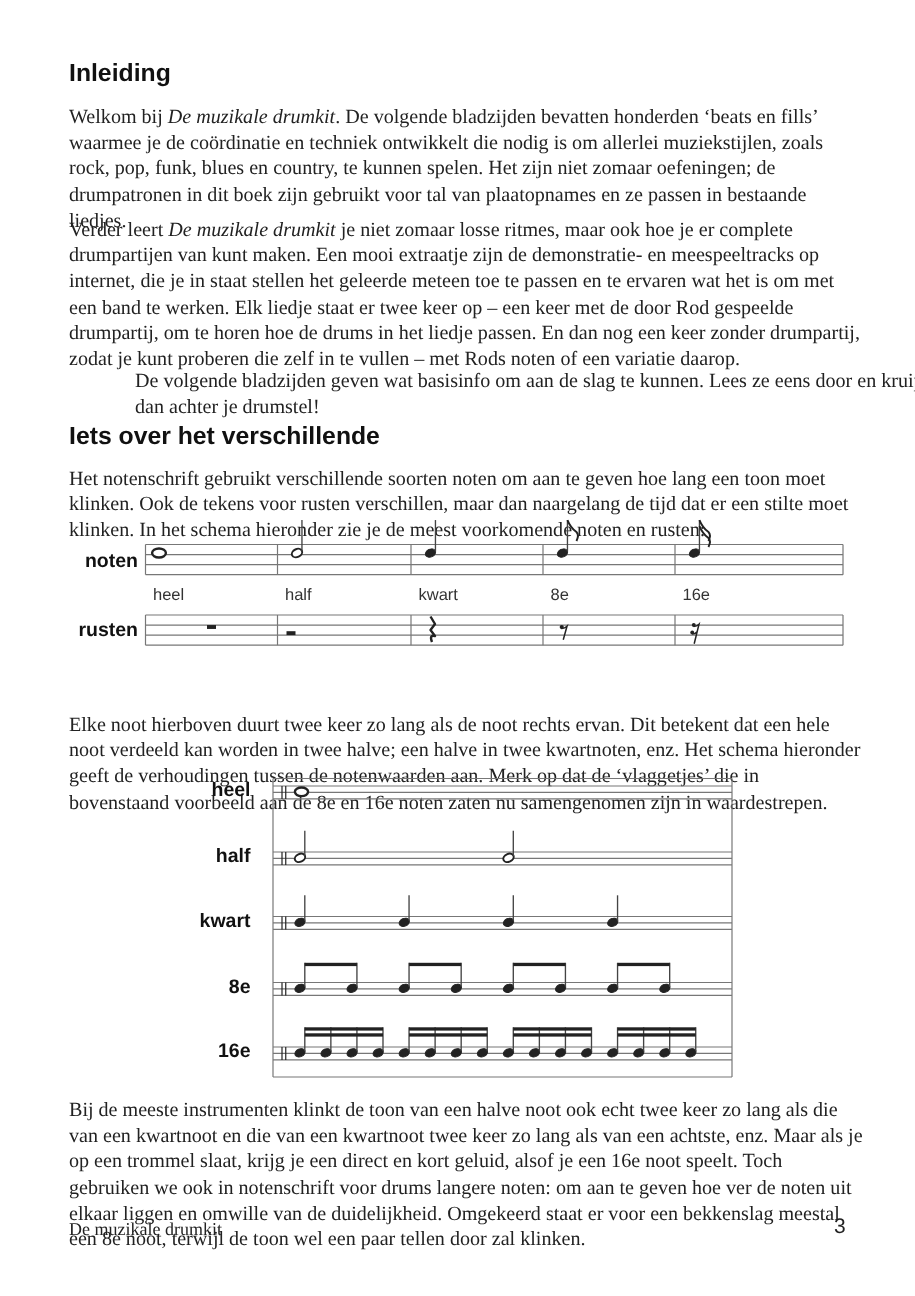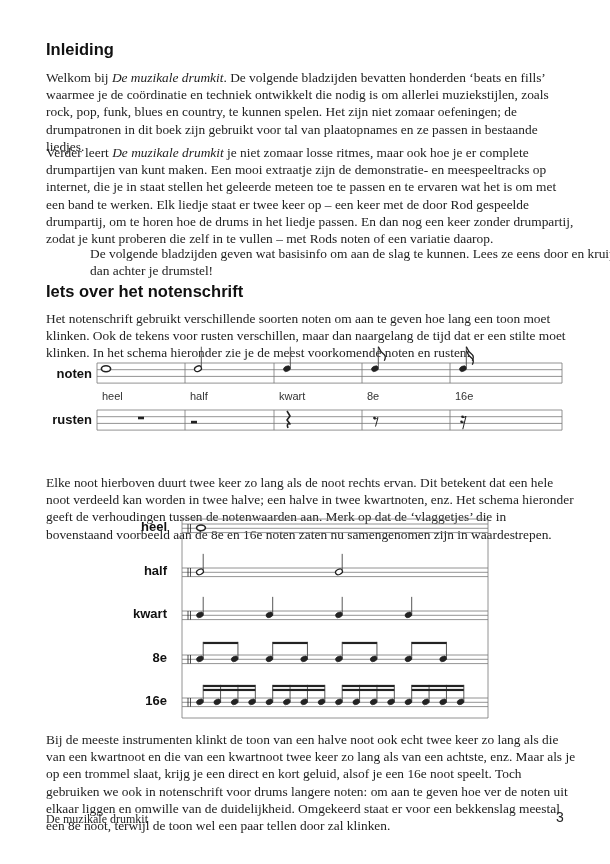--- a/index.html
+++ b/index.html
@@ -21,21 +21,21 @@
 </p>
 
 <p class="body" style="top:144px;">
   <span>Verder leert </span><em>De muzikale drumkit</em><span> je niet zomaar losse ritmes, maar ook hoe je er complete drumpartijen van kunt maken. Een mooi extraatje zijn de demonstratie- en meespeeltracks op internet, die je in staat stellen het geleerde meteen toe te passen en te ervaren wat het is om met een band te werken. Elk liedje staat er twee keer op – een keer met de door Rod gespeelde drumpartij, om te horen hoe de drums in het liedje passen. En dan nog een keer zonder drumpartij, zodat je kunt proberen die zelf in te vullen – met Rods noten of een variatie daarop.</span>
 </p>
 
 <p class="body" style="top:245px;margin-left:44px;">
   <span>De volgende bladzijden geven wat basisinfo om aan de slag te kunnen. Lees ze eens door en kruip dan achter je drumstel!</span>
 </p>
 
-<h2 style="top:282px;">Iets over het notenschrift</h2>
+<h2 style="top:282px;">Iets over het verschillende</h2>
 
 <p class="body" style="top:310px;">
   <span>Het notenschrift gebruikt verschillende soorten noten om aan te geven hoe lang een toon moet klinken. Ook de tekens voor rusten verschillen, maar dan naargelang de tijd dat er een stilte moet klinken. In het schema hieronder zie je de meest voorkomende noten en rusten:</span>
 </p>
 
 <p class="body" style="top:446px;margin-top:28px;">
   <span>Elke noot hierboven duurt twee keer zo lang als de noot rechts ervan. Dit betekent dat een hele noot verdeeld kan worden in twee halve; een halve in twee kwartnoten, enz. Het schema hieronder geeft de verhoudingen tussen de notenwaarden aan. Merk op dat de ‘vlaggetjes’ die in bovenstaand voorbeeld aan de 8e en 16e noten zaten nu samengenomen zijn in waardestrepen.</span>
 </p>
 
 <p class="body" style="top:731px;">

